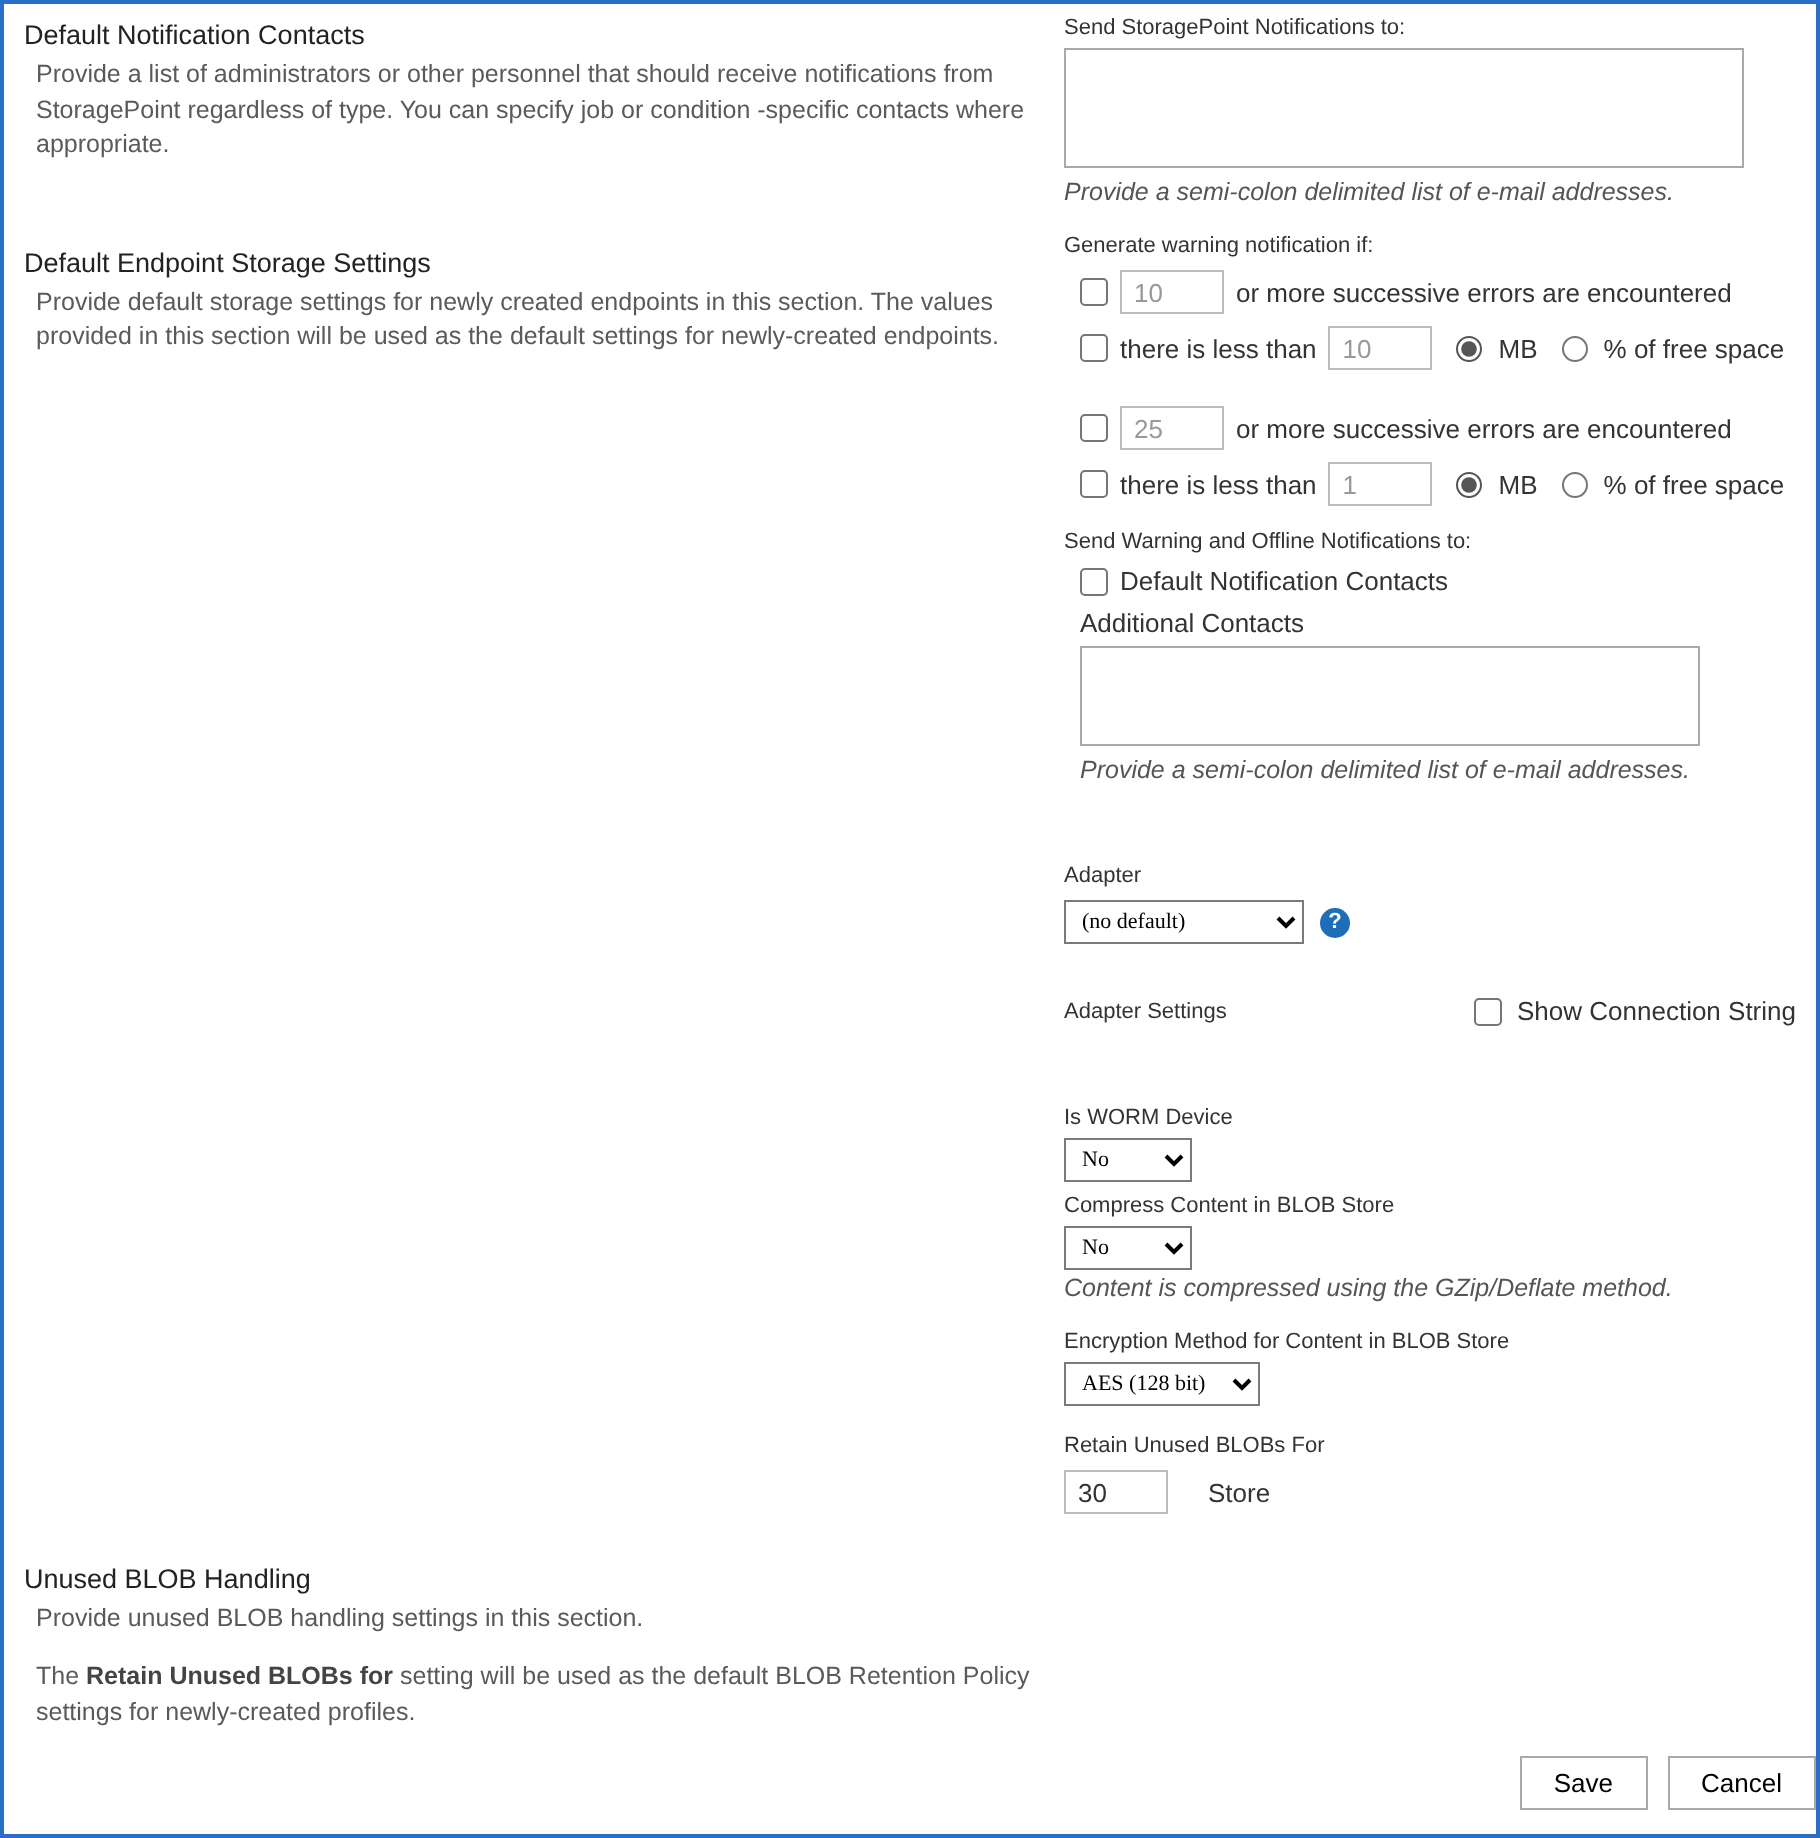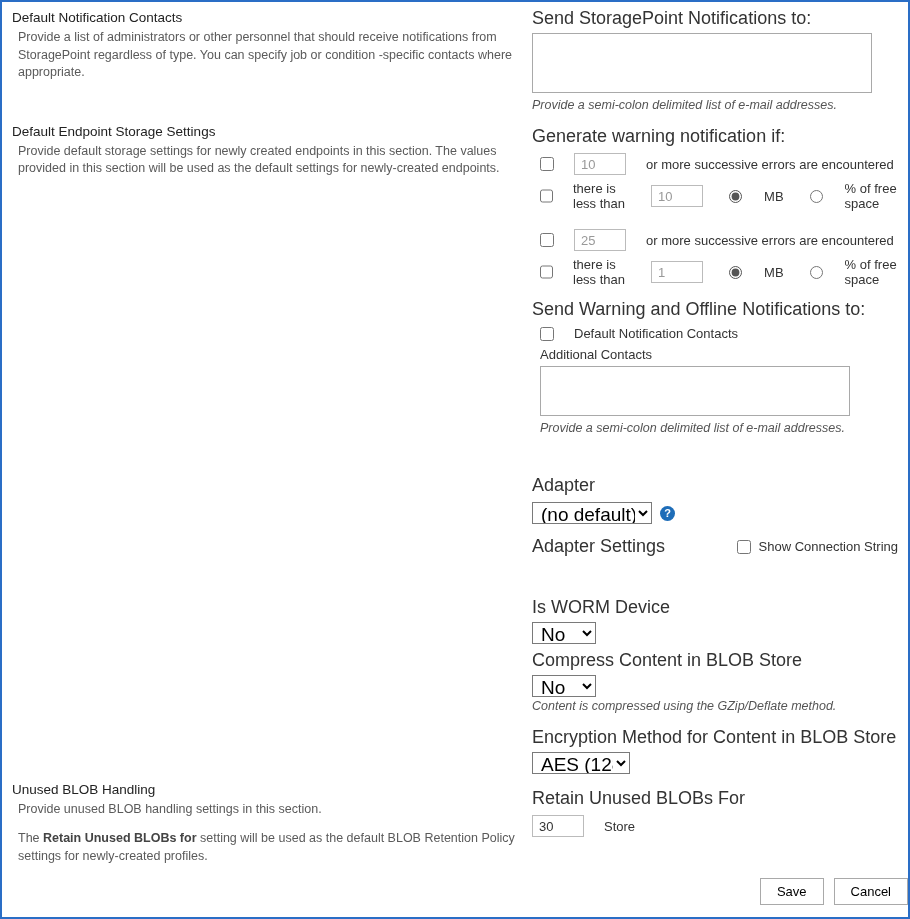--- a/index.html
+++ b/index.html
@@ -34,21 +34,21 @@
     color: #5a5a5a;
     font-size: 12.5px;
     line-height: 1.4;
     padding-left: 6px;
     margin-bottom: 12px;
   }
   .section-desc .bold { font-weight: 600; color: #444; }
 
   .field-label {
     color: #333;
-    font-size: 18px;
+    font-size: 11px;
     margin-bottom: 4px;
   }
   .hint {
     font-style: italic;
     color: #555;
     font-size: 12.5px;
     margin-top: 2px;
   }
   textarea.big {
     width: 340px; height: 60px;
@@ -62,21 +62,21 @@
     width: 310px; height: 50px;
     resize: none;
     border: 1px solid #a9a9a9;
     padding: 4px;
     font-family: inherit;
     font-size: 13px;
   }
   .row {
     display: flex;
     align-items: center;
-    gap: 20px;
+    gap: 6px;
     margin: 6px 0;
   }
   .indent { padding-left: 8px; }
   input[type="text"].num {
     width: 52px; height: 22px;
     border: 1px solid #bbb;
     padding: 2px 6px;
     color: #999;
     font-size: 13px;
   }
@@ -86,23 +86,24 @@
     margin: 0;
     accent-color: #555;
   }
   input[type="radio"] {
     margin: 0 2px 0 6px;
     accent-color: #555;
   }
   .sel {
     border: 1px solid #7a7a7a;
     height: 22px;
-    font-size: 19px;
+    font-size: 11px;
     background: #fff;
     padding-left: 4px;
+    font-family: Liberation Serif, serif;
   }
   .sel.adapter { width: 120px; }
   .sel.small { width: 64px; }
   .sel.enc { width: 98px; }
   .help-icon {
     display: inline-flex;
     width: 15px; height: 15px;
     border-radius: 50%;
     background: #1e6db8;
     color: #fff;
@@ -122,21 +123,21 @@
   }
   .btn {
     border: 1px solid #a9a9a9;
     background: #fff;
     padding: 5px 16px;
     font-size: 13px;
     cursor: pointer;
   }
   .adapter-settings-row {
     display: flex; justify-content: space-between; align-items: center;
-    margin-top: 12px;
+    margin-top: 26px;
   }
 </style>
 </head>
 <body>
 
 <div class="frame">
   <div class="cols">
 
     <div class="left">
       <div class="section-title">Default Notification Contacts</div>

